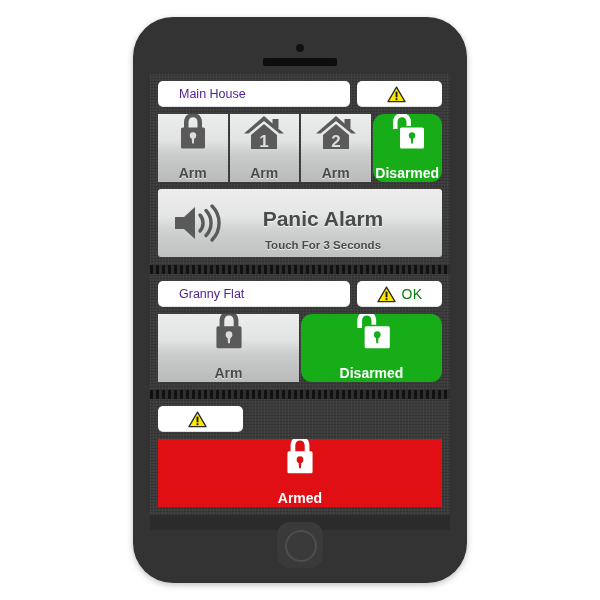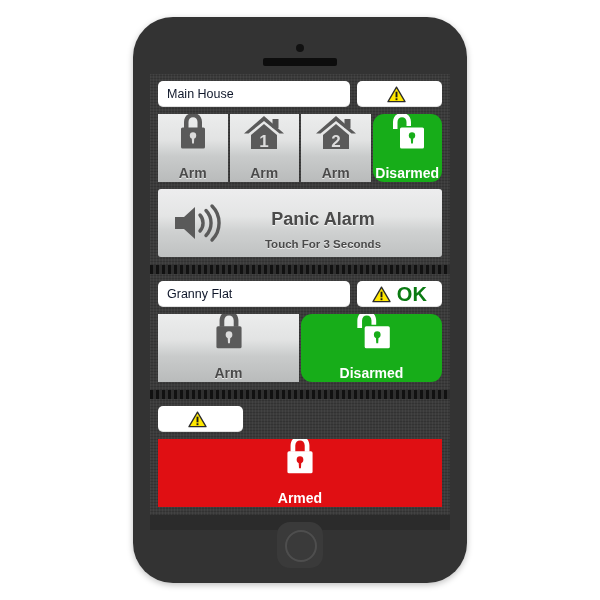--- a/index.html
+++ b/index.html
@@ -61,30 +61,30 @@
   .sep{
     height:9px;background:#232323;
     background-image:repeating-linear-gradient(90deg,#111 0 3px, #2f2f2f 3px 6px);
   }
 
   
   .hdr{display:flex;gap:7px;height:26px;margin-bottom:7px;}
   .name-field{
     flex:1;background:#ffffff;border-radius:5px;
     display:flex;align-items:center;
-    padding:0 9px;box-sizing:border-box;
-    font-size:12.5px;color:#0f172a;
+    padding:0 21px;box-sizing:border-box;
+    font-size:12.5px;color:#4c1d95;
     box-shadow:inset 0 -1px 0 rgba(0,0,0,.12);
   }
   .status-box{
     width:85px;background:#ffffff;border-radius:5px;
     display:flex;align-items:center;justify-content:center;gap:6px;
     box-shadow:inset 0 -1px 0 rgba(0,0,0,.12);
   }
-  .ok-txt{font-size:20px;font-weight:bold;color:#0a7a12;letter-spacing:.3px;}
+  .ok-txt{font-size:14px;font-weight:normal;color:#0a7a12;letter-spacing:.3px;}
 
   
   .btnrow{display:flex;height:68px;gap:2px;}
   .btn{
     flex:1;position:relative;
     display:flex;flex-direction:column;
     align-items:center;justify-content:flex-end;
     padding-bottom:2px;box-sizing:border-box;
     overflow:hidden;
   }
@@ -103,21 +103,21 @@
 
   
   .panic{
     height:68px;margin-top:7px;border-radius:3px;
     background:linear-gradient(180deg,#ededee 0%,#e4e5e5 40%,#cfd1d1 62%,#bfc1c1 100%);
     display:flex;align-items:center;
     box-sizing:border-box;padding:0 14px;
   }
   .panic .spk{flex:0 0 auto;margin-right:10px;}
   .panic .txt{flex:1;text-align:center;padding-right:18px;}
-  .panic .t1{font-size:18px;font-weight:bold;color:#4a4a4a;text-shadow:0 1px 0 rgba(255,255,255,.75);margin-top:12px;}
+  .panic .t1{font-size:21px;font-weight:bold;color:#4a4a4a;text-shadow:0 1px 0 rgba(255,255,255,.75);margin-top:12px;}
   .panic .t2{font-size:11.5px;font-weight:bold;color:#4a4a4a;margin-top:8px;text-shadow:0 1px 0 rgba(255,255,255,.75);}
 
   svg{display:block;}
 </style>
 </head>
 <body>
 
 <div class="stage">
   <div class="phone">
 

